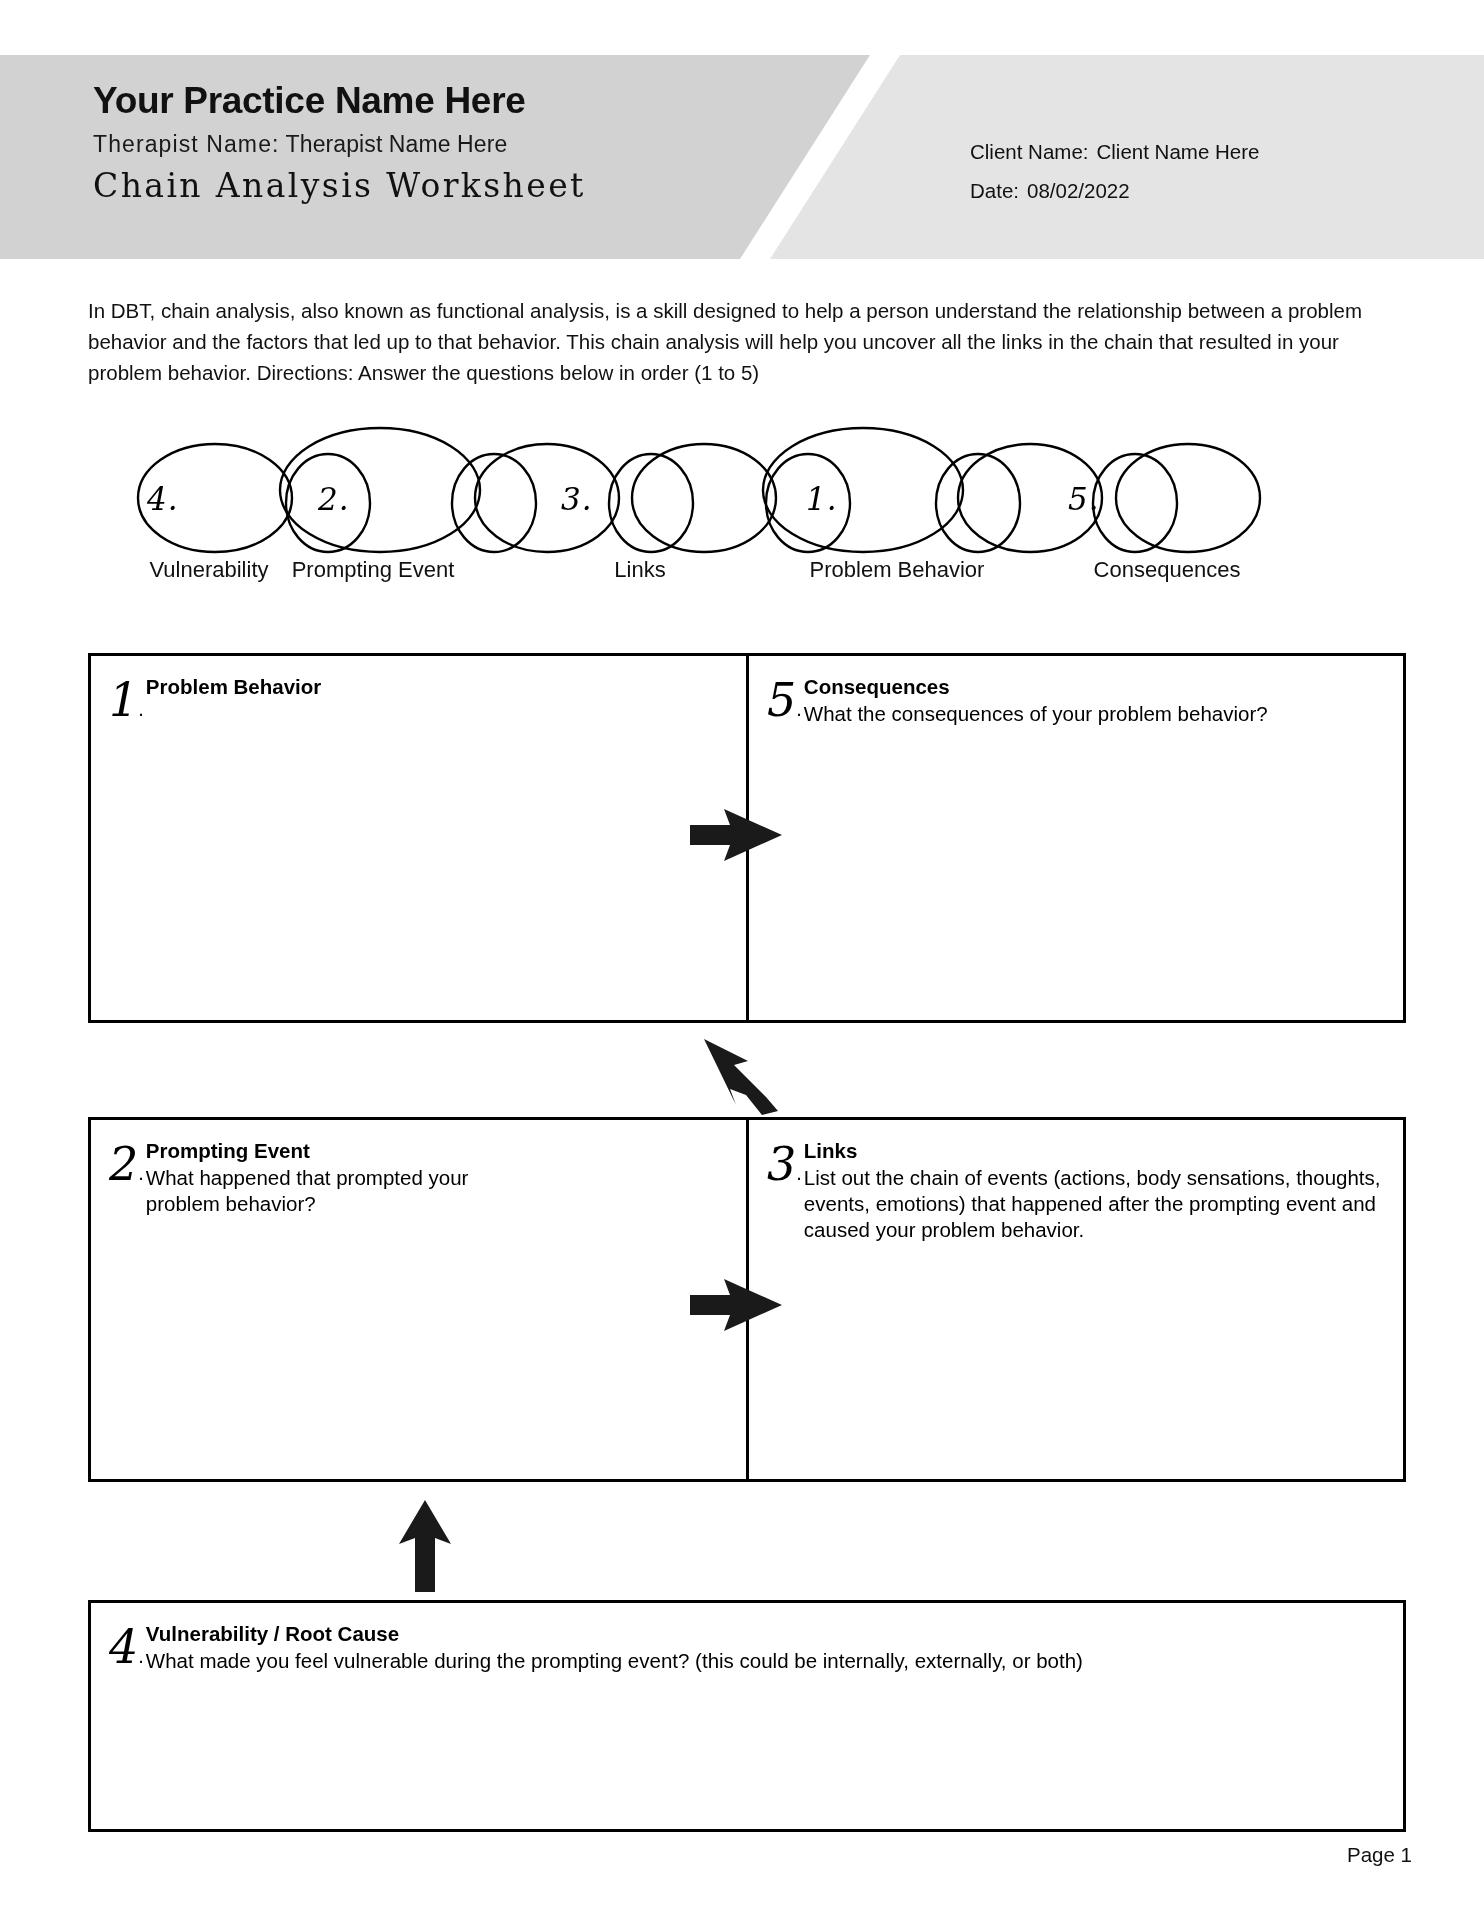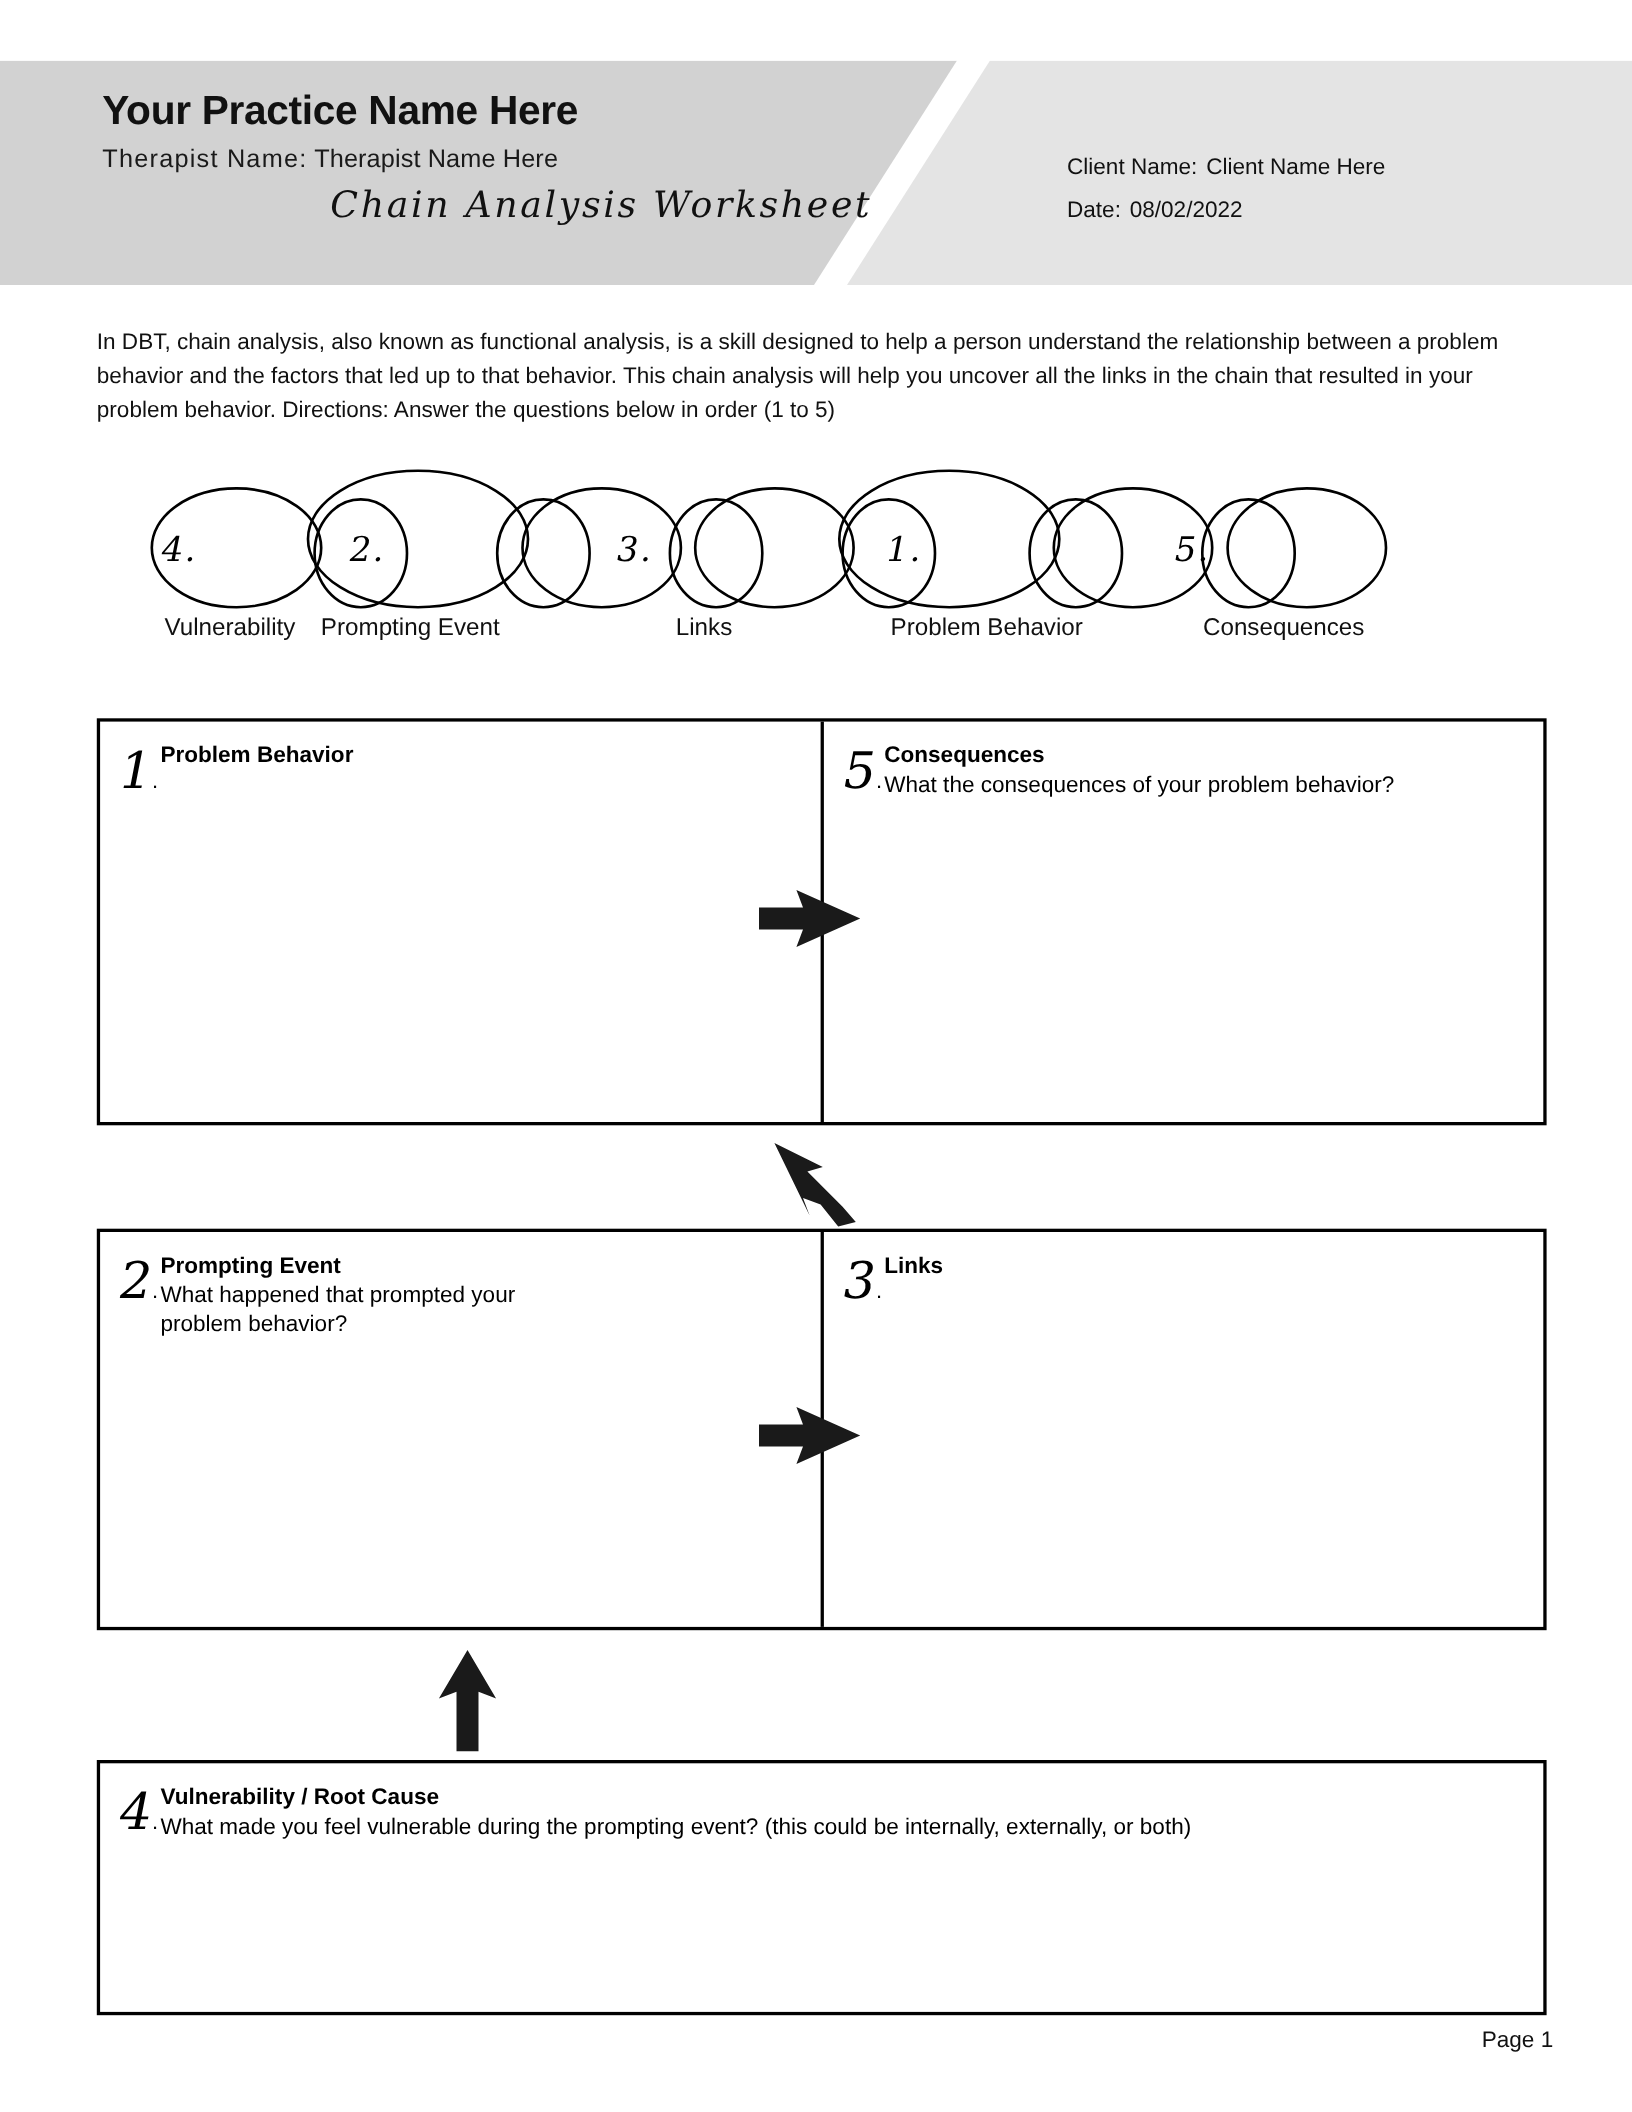--- a/index.html
+++ b/index.html
@@ -49,27 +49,25 @@
   }
   .therapist-line {
     font-size: 23px;
     margin: 8px 0 0 0;
     color: #1a1a1a;
     letter-spacing: 0.1px;
   }
   .therapist-label { letter-spacing: 1.1px; }
   .worksheet-title {
     font-family: "DejaVu Serif", "Liberation Serif", serif;
-    font-style: italic;
     font-size: 33px;
     letter-spacing: 2.4px;
     margin: 8px 0 18px 0;
     color: #111111;
     white-space: nowrap;
-    text-align: right;
   }
   .header-right {
     position: absolute;
     left: 970px;
     top: 85px;
     width: 470px;
   }
   .header-right .field {
     font-size: 20.5px;
     margin-bottom: 15px;
@@ -288,20 +286,21 @@
         <div class="qtext" style="max-width:380px;">What happened that prompted your problem behavior?</div>
       </div>
     </div>
   </div>
 
   <div class="cell" style="left:658px; top:0; width:657px; height:100%;">
     <div class="cell-inner">
       <span class="qnum"><span>3</span><span class="dot">.</span></span>
       <div class="qbody">
         <div class="qtitle">Links</div>
+        <div class="qtext">List out the chain of events (actions, body sensations, thoughts, events, emotions) that happened after the prompting event and caused your problem behavior.</div>
       </div>
     </div>
   </div>
 </div>
 
 <svg class="arrow" style="left:690px; top:1275px;" width="100" height="60" viewBox="0 0 100 60">
   <polygon fill="#1a1a1a" points="0,20 40,20 34,4 92,30 34,56 40,40 0,40"></polygon>
 </svg>
 
 <svg class="arrow" style="left:395px; top:1500px;" width="60" height="95" viewBox="0 0 60 95">

